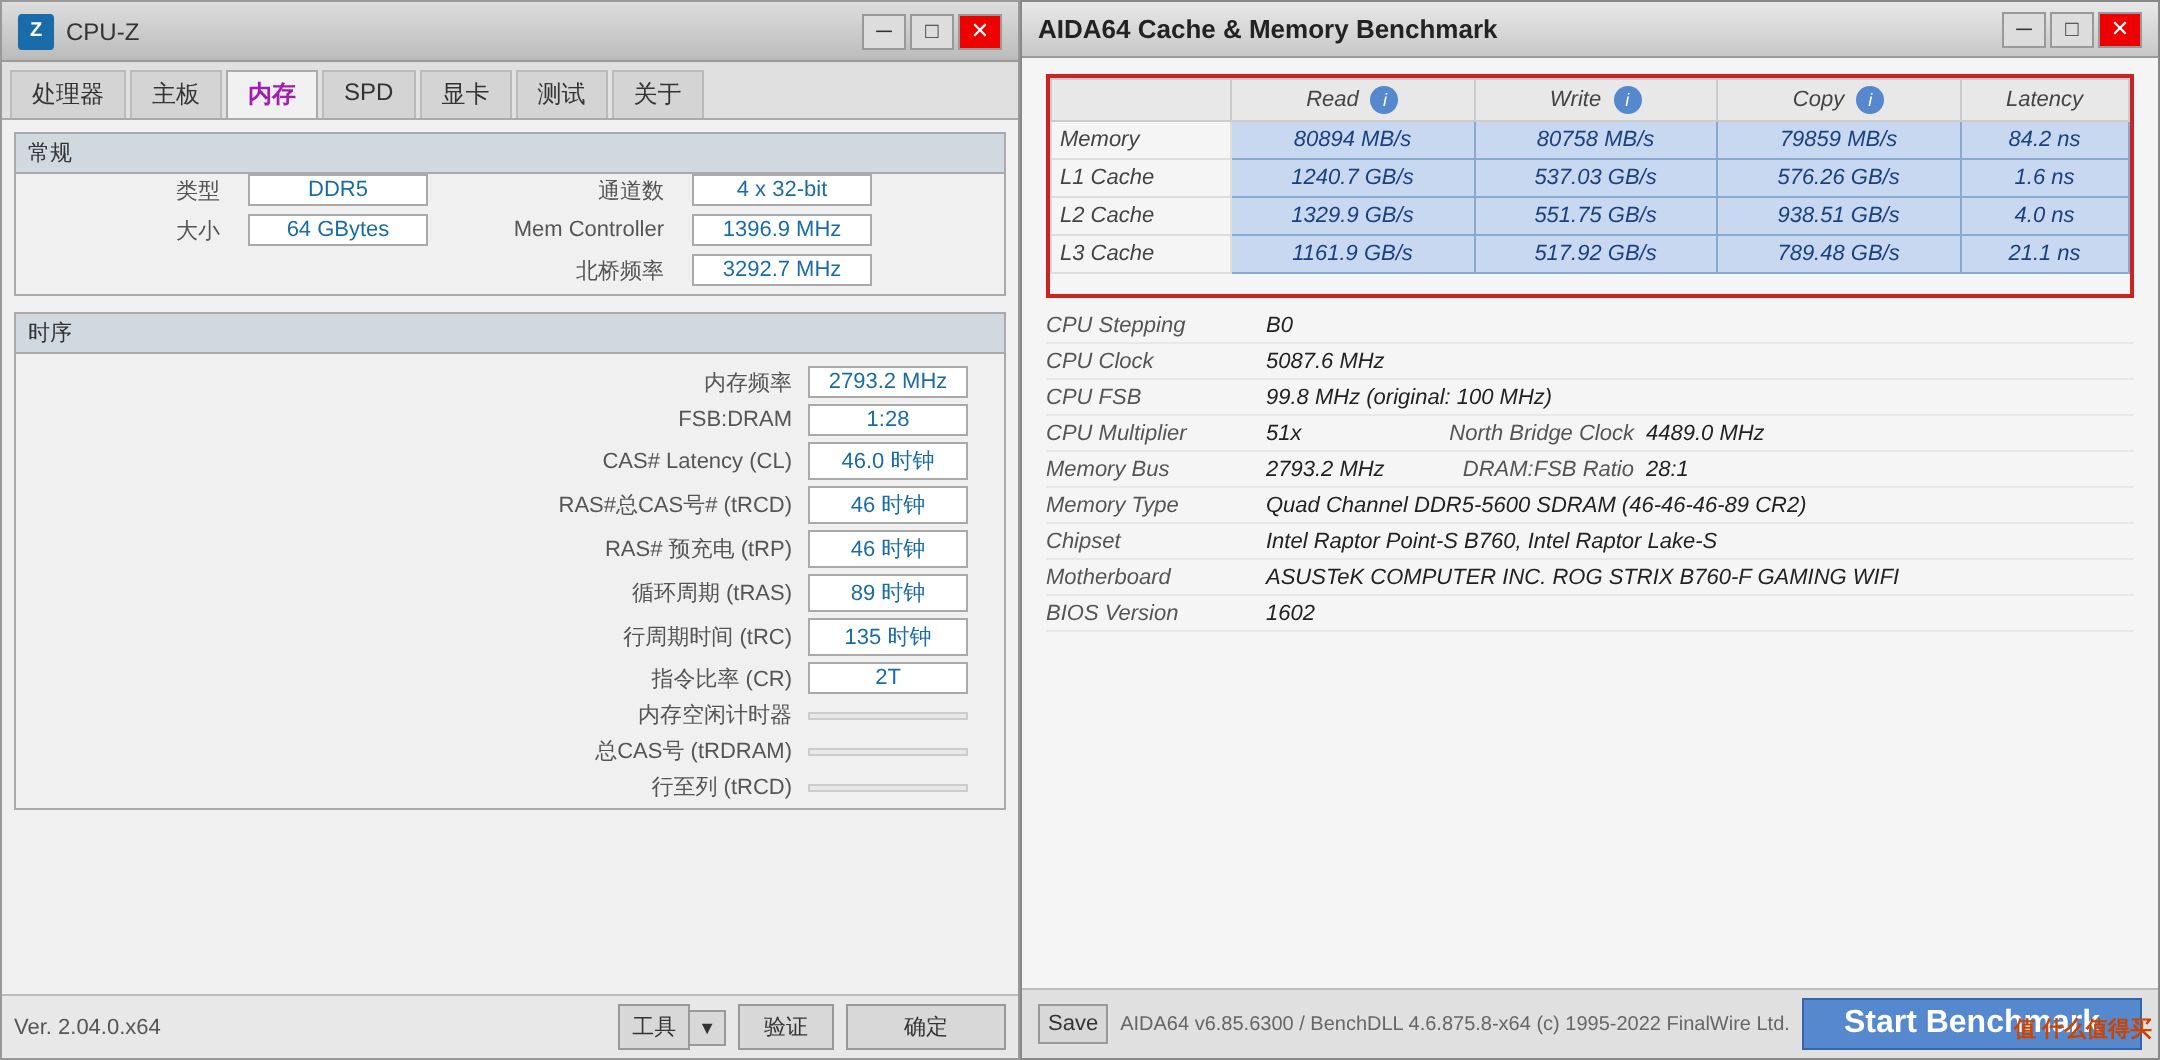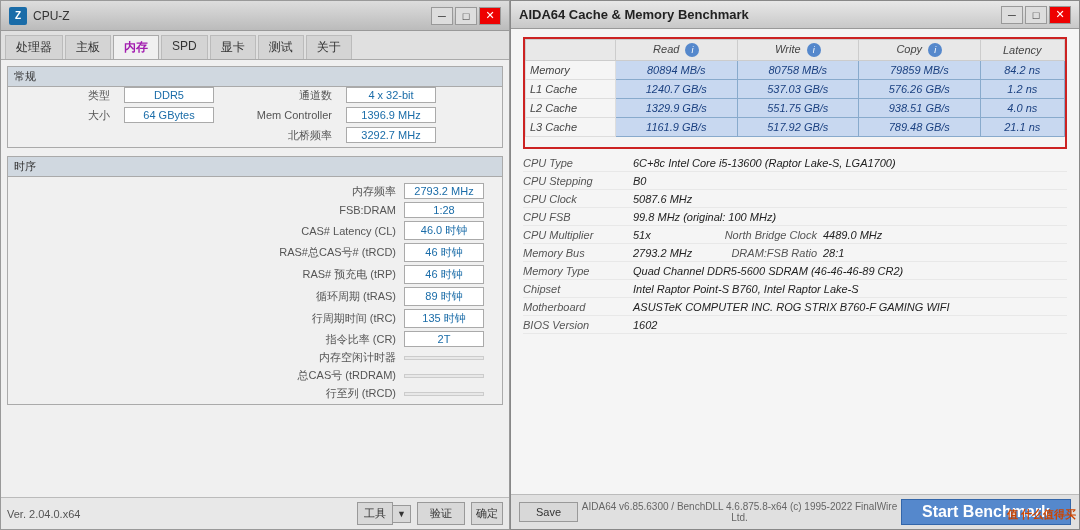--- a/index.html
+++ b/index.html
@@ -206,21 +206,21 @@
     .footer-dropdown-arrow {
       padding: 3px 4px;
       font-size: 9px;
       background: #d8d8d8;
       border: 1px solid #999;
       border-left: none;
       cursor: pointer;
       color: #333;
     }
     .confirm-btn {
-      padding: 3px 4px;
+      padding: 3px 28px;
       font-size: 11px;
       background: #d8d8d8;
       border: 1px solid #999;
       cursor: pointer;
       color: #333;
     }
 
     
     .aida-window {
       flex: 1;
@@ -323,21 +323,21 @@
       flex: 1;
       font-size: 10px;
       color: #666;
       text-align: center;
     }
     .aida-footer-btns {
       display: flex;
       gap: 8px;
     }
     .aida-save-btn {
-      padding: 3px 16px;
+      padding: 3px 4px;
       font-size: 11px;
       background: #d8d8d8;
       border: 1px solid #999;
       cursor: pointer;
       color: #333;
     }
     .aida-start-btn {
       padding: 3px 20px;
       font-size: 16px;
       background: #5588cc;
@@ -532,21 +532,21 @@
               <td class="bench-value">80894 MB/s</td>
               <td class="bench-value">80758 MB/s</td>
               <td class="bench-value">79859 MB/s</td>
               <td class="bench-value">84.2 ns</td>
             </tr>
             <tr>
               <td class="bench-row-label">L1 Cache</td>
               <td class="bench-value">1240.7 GB/s</td>
               <td class="bench-value">537.03 GB/s</td>
               <td class="bench-value">576.26 GB/s</td>
-              <td class="bench-value">1.2 ns</td>
+              <td class="bench-value">1.6 ns</td>
             </tr>
             <tr>
               <td class="bench-row-label">L2 Cache</td>
               <td class="bench-value">1329.9 GB/s</td>
               <td class="bench-value">551.75 GB/s</td>
               <td class="bench-value">938.51 GB/s</td>
               <td class="bench-value">4.0 ns</td>
             </tr>
             <tr>
               <td class="bench-row-label">L3 Cache</td>
@@ -554,24 +554,20 @@
               <td class="bench-value">517.92 GB/s</td>
               <td class="bench-value">789.48 GB/s</td>
               <td class="bench-value">21.1 ns</td>
             </tr>
           </tbody>
         </table>
       </div>
 
       <div class="sys-info">
         <div class="sys-row">
-          <span class="sys-label">CPU Type</span>
-          <span class="sys-value">6C+8c Intel Core i5-13600 (Raptor Lake-S, LGA1700)</span>
-        </div>
-        <div class="sys-row">
           <span class="sys-label">CPU Stepping</span>
           <span class="sys-value">B0</span>
         </div>
         <div class="sys-row">
           <span class="sys-label">CPU Clock</span>
           <span class="sys-value">5087.6 MHz</span>
         </div>
         <div class="sys-row">
           <span class="sys-label">CPU FSB</span>
           <span class="sys-value">99.8 MHz  (original: 100 MHz)</span>

